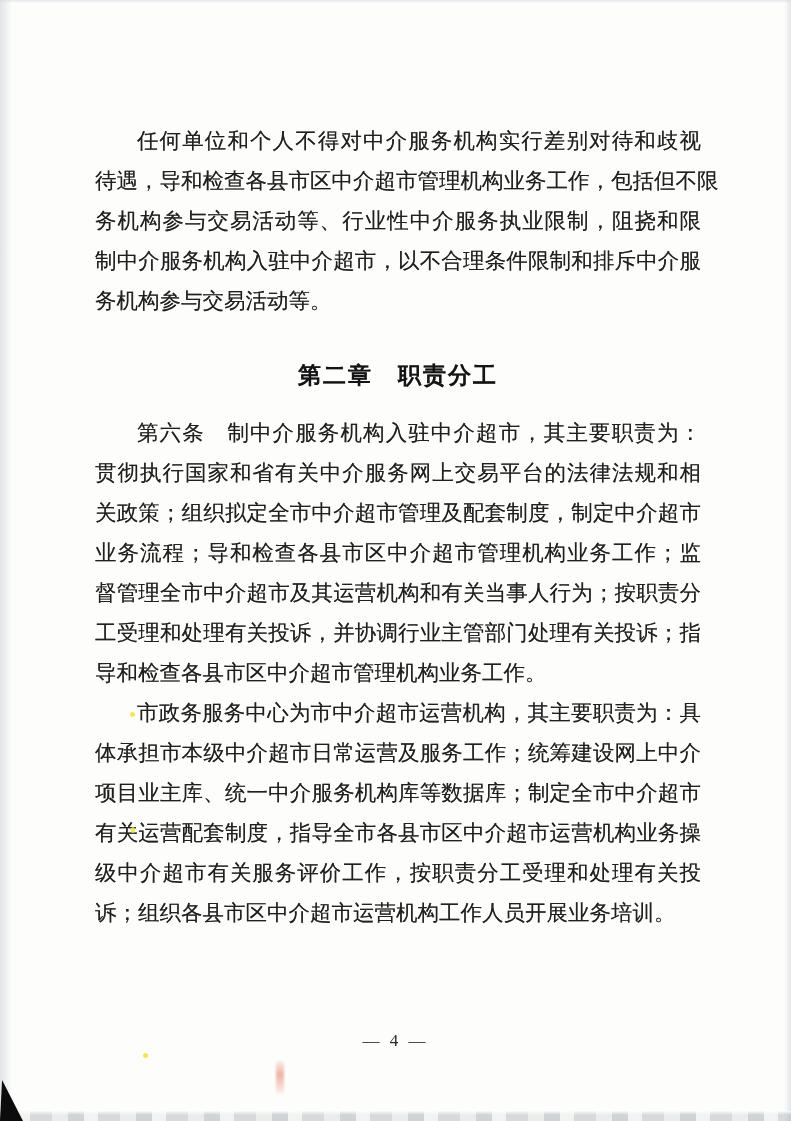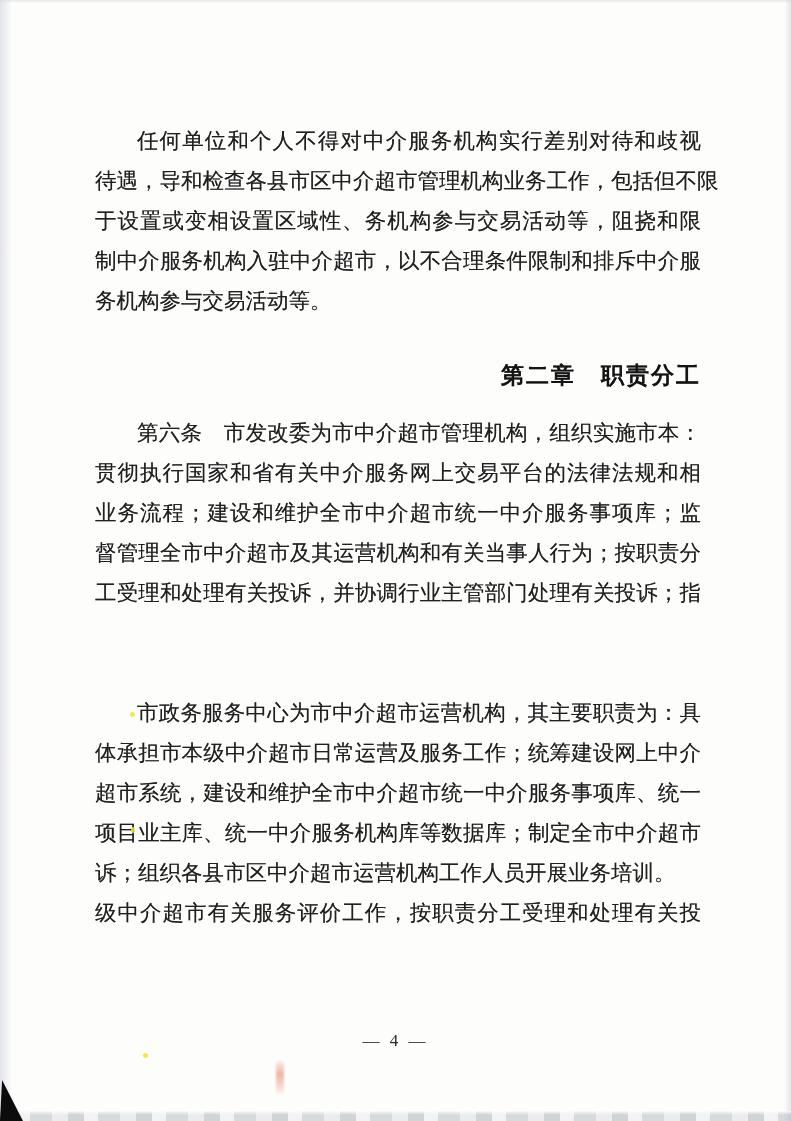--- a/index.html
+++ b/index.html
@@ -38,21 +38,21 @@
     text-align-last: left;
   }
   .para { position: absolute; left: 0; width: 606px; }
   #para1 { top: 121px; }
   #para2 { top: 413px; }
   #para3 { top: 693px; }
   .chapter-heading {
     position: absolute;
     top: 355px; left: 0; width: 606px;
     height: 40px; line-height: 40px;
-    text-align: right;
+    text-align: center;
     font-family: "Liberation Sans", "DejaVu Sans", sans-serif;
     font-weight: 700;
     font-size: 23px;
     letter-spacing: 2px;
     color: #141414;
   }
   .page-number {
     position: absolute;
     top: 1031px; left: 0; width: 791px;
     text-align: center;
@@ -107,42 +107,44 @@
 </head>
 <body>
 
 <div class="sheet">
 
   <div class="text-col">
 
     <div class="para" id="para1">
       <div class="line ind">任何单位和个人不得对中介服务机构实行差别对待和歧视</div>
       <div class="line">待遇，导和检查各县市区中介超市管理机构业务工作，包括但不限</div>
-      <div class="line">于设置或变相设置区域性、务机构参与交易活动等，阻挠和限</div>
+      <div class="line">务机构参与交易活动等、行业性中介服务执业限制，阻挠和限</div>
       <div class="line">制中介服务机构入驻中介超市，以不合理条件限制和排斥中介服</div>
       <div class="line last">务机构参与交易活动等。</div>
     </div>
 
     <div class="chapter-heading">第二章　职责分工</div>
 
     <div class="para" id="para2">
-      <div class="line ind">第六条　市发改委为市中介超市管理机构，组织实施市本：</div>
+      <div class="line ind">第六条　制中介服务机构入驻中介超市，其主要职责为：</div>
       <div class="line">贯彻执行国家和省有关中介服务网上交易平台的法律法规和相</div>
-      <div class="line">业务流程；建设和维护全市中介超市统一中介服务事项库；监</div>
+      <div class="line">关政策；组织拟定全市中介超市管理及配套制度，制定中介超市</div>
+      <div class="line">业务流程；导和检查各县市区中介超市管理机构业务工作；监</div>
       <div class="line">督管理全市中介超市及其运营机构和有关当事人行为；按职责分</div>
       <div class="line">工受理和处理有关投诉，并协调行业主管部门处理有关投诉；指</div>
+      <div class="line last">导和检查各县市区中介超市管理机构业务工作。</div>
     </div>
 
     <div class="para" id="para3">
       <div class="line ind">市政务服务中心为市中介超市运营机构，其主要职责为：具</div>
       <div class="line">体承担市本级中介超市日常运营及服务工作；统筹建设网上中介</div>
-      <div class="line">超市系统，建设和维护全市中介超市统一中介服务事项库、统一</div>
       <div class="line">项目业主库、统一中介服务机构库等数据库；制定全市中介超市</div>
+      <div class="line">有关运营配套制度，指导全市各县市区中介超市运营机构业务操</div>
+      <div class="line">级中介超市有关服务评价工作，按职责分工受理和处理有关投</div>
       <div class="line last">诉；组织各县市区中介超市运营机构工作人员开展业务培训。</div>
-      <div class="line">级中介超市有关服务评价工作，按职责分工受理和处理有关投</div>
     </div>
 
   </div>
 
   <div class="page-number">— 4 —</div>
 
   <div class="edge-left"></div>
   <div class="edge-top"></div>
   <div class="edge-right"></div>
   <div class="bottom-band"></div>

